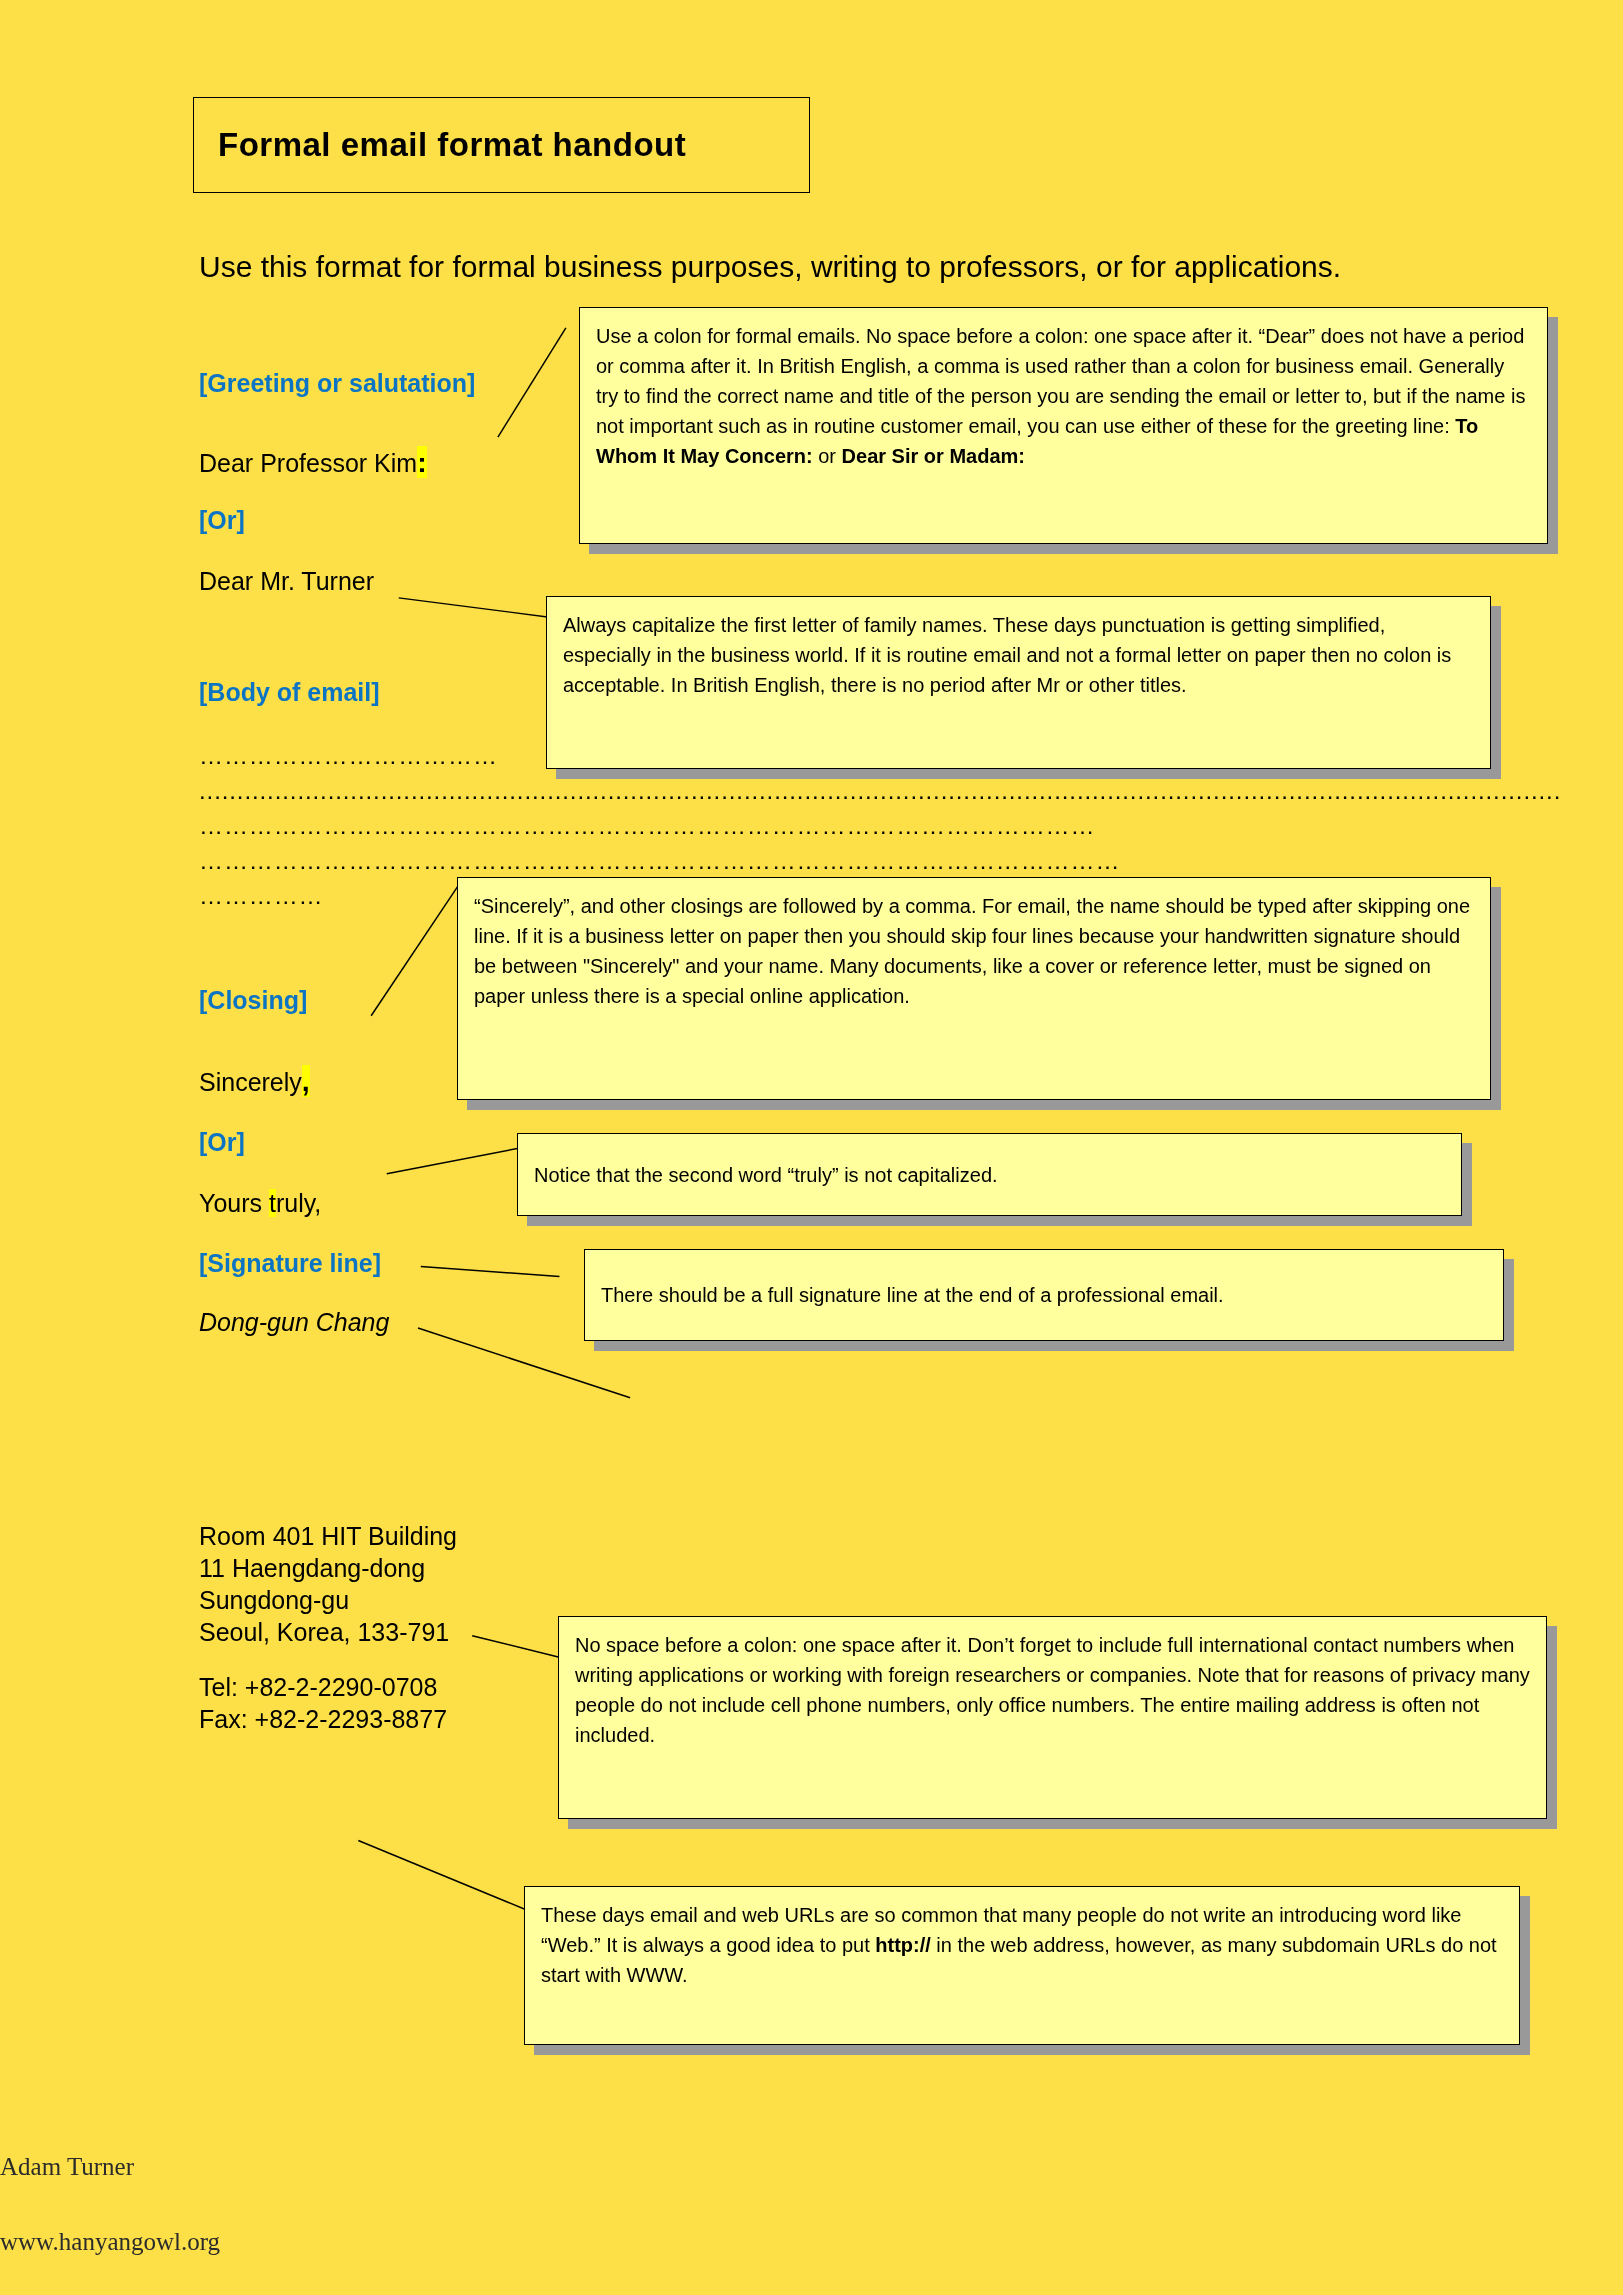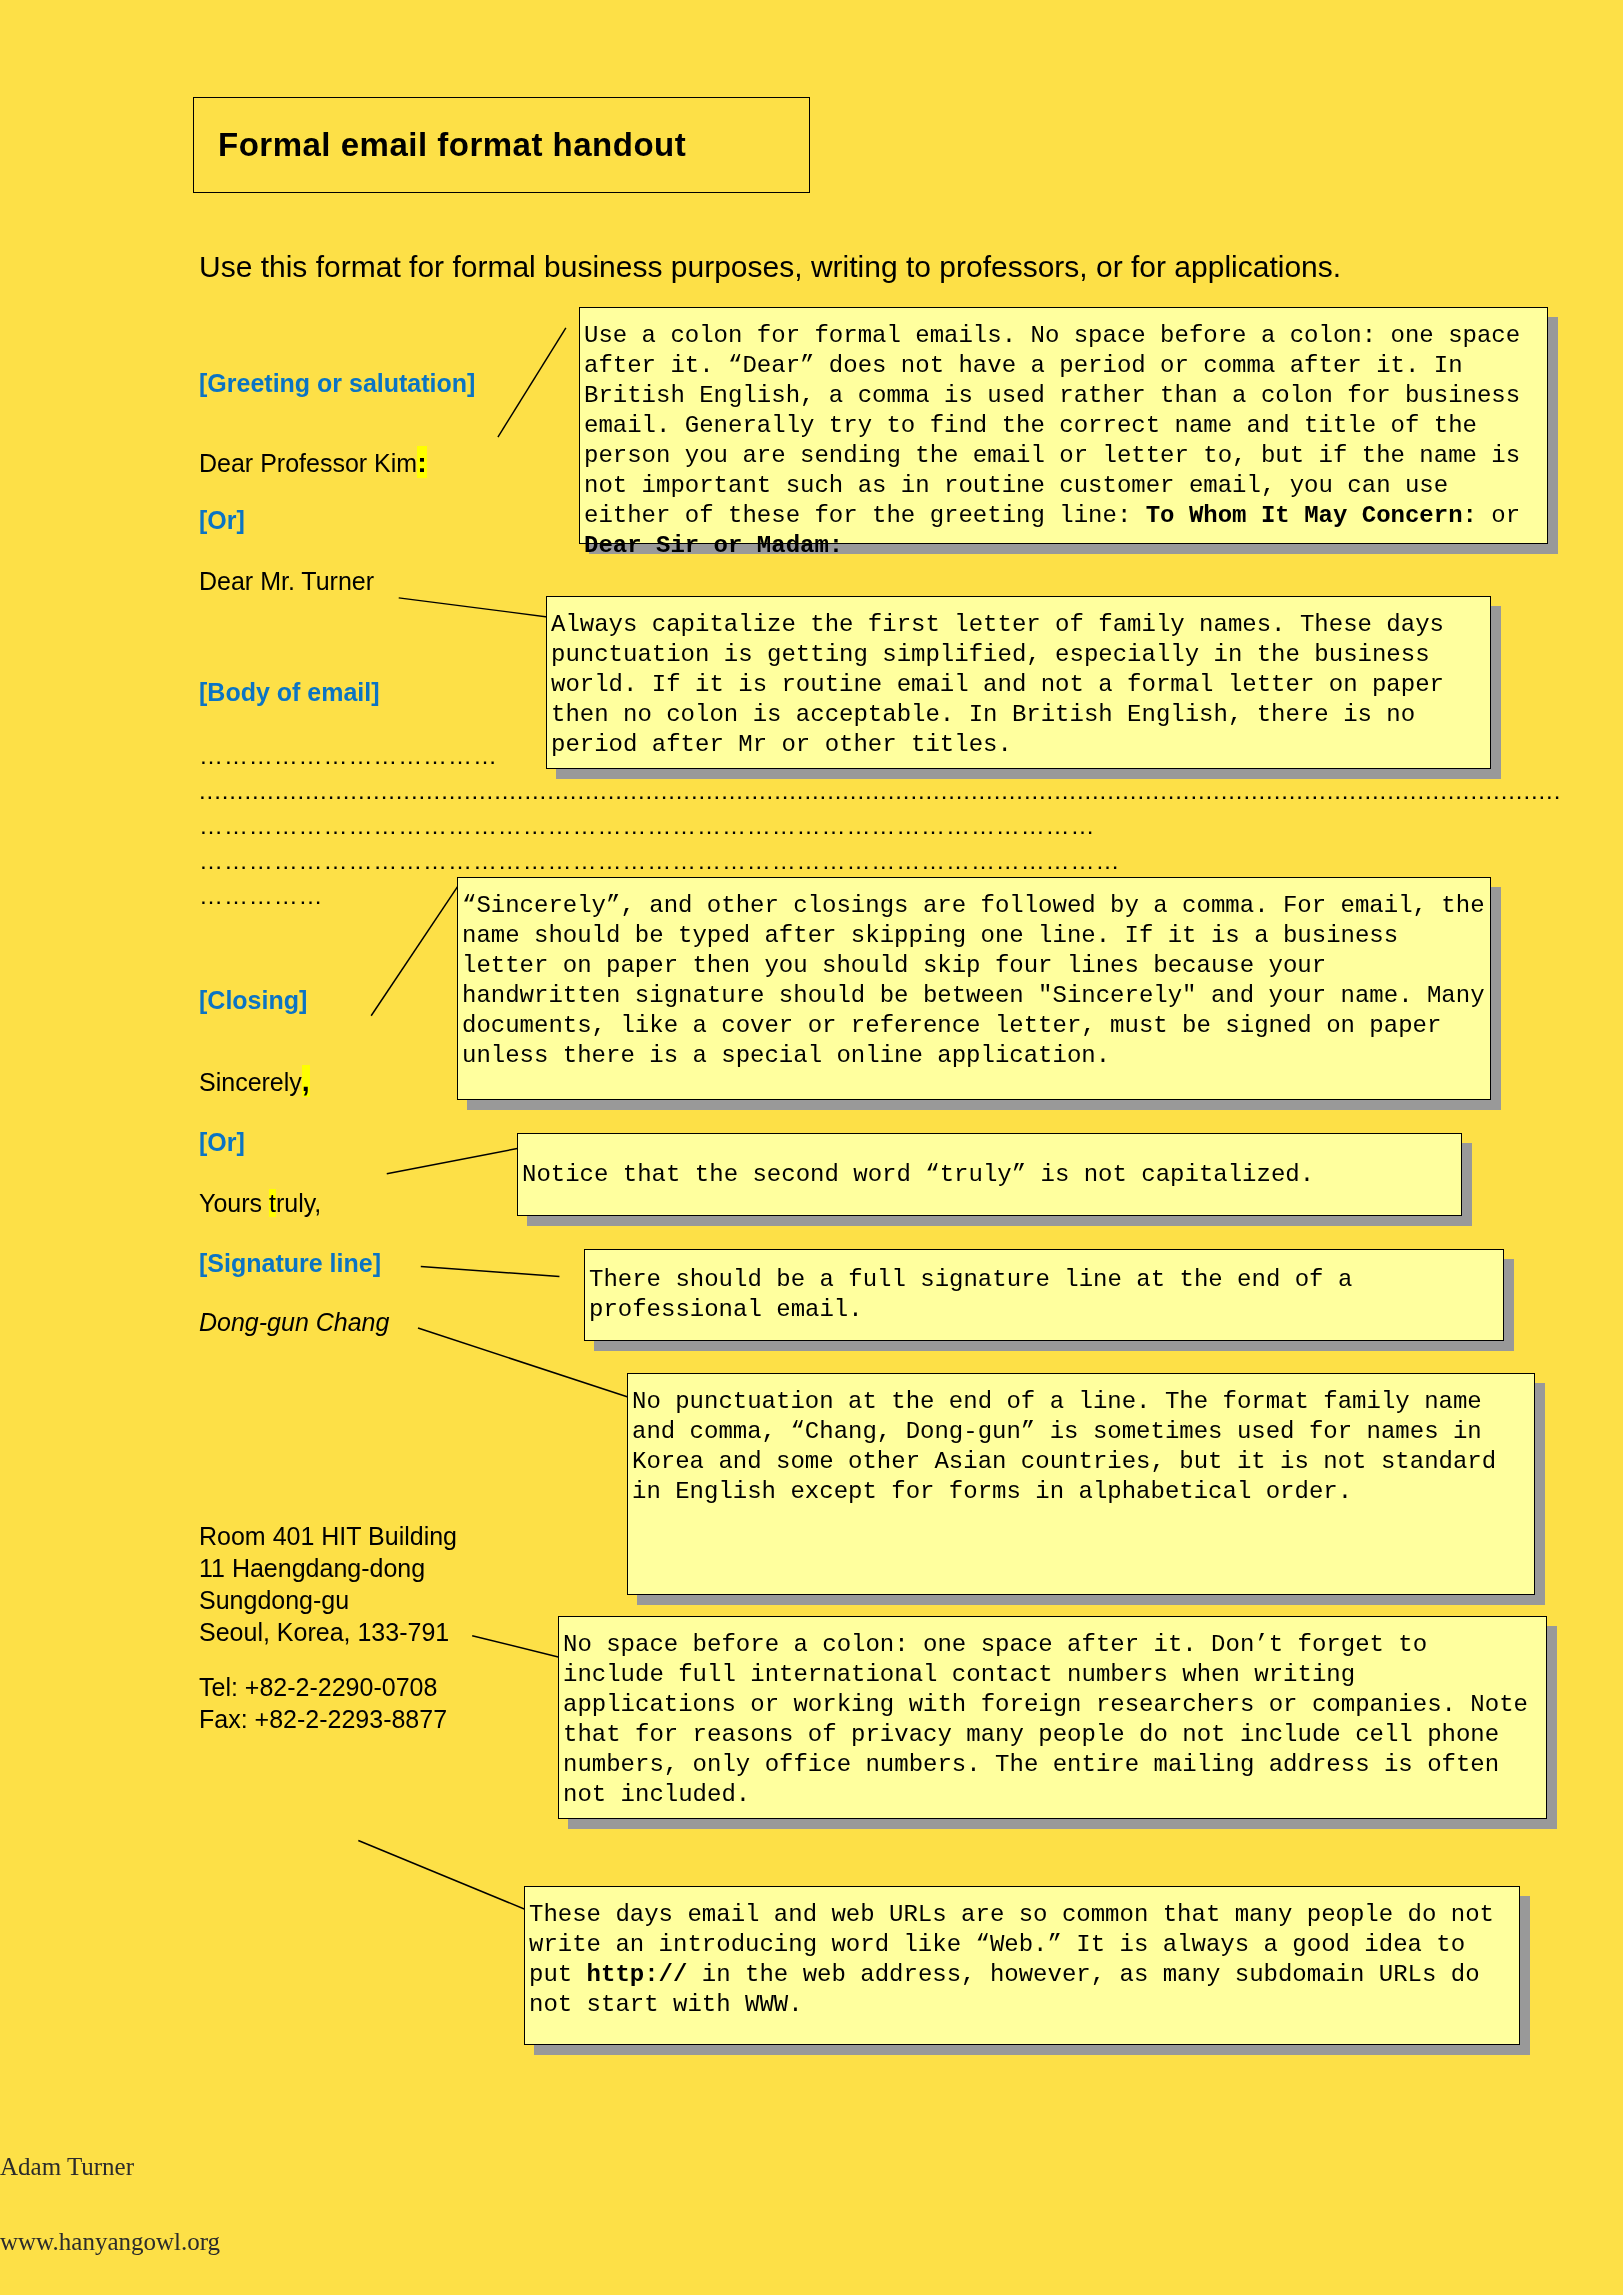--- a/index.html
+++ b/index.html
@@ -27,23 +27,23 @@
   .italic{font-style:italic;}
   .hl{background:var(--highlight,#ffff00);}
   .hl-bold{background:var(--highlight,#ffff00);font-weight:bold;font-size:28.5px;}
   .dots{position:absolute;left:199px;font-size:24px;letter-spacing:0.9px;white-space:nowrap;}
   .callout{
     position:absolute;z-index:2;
     background:var(--callout-bg,#ffff9e);
     border:1.8px solid #000;
     box-shadow:10px 10px 0 #999999;
     box-sizing:border-box;
-    font-family:Liberation Mono, monospace;
-    font-size:24px;line-height:30px;
-    padding:13px 4px;
+    font-family:Liberation Sans, sans-serif;
+    font-size:20px;line-height:30px;
+    padding:13px 16px;
   }
   .callout.center{display:flex;align-items:center;}
   .connector-svg{position:absolute;inset:0;z-index:1;pointer-events:none;}
   .addr-block{position:absolute;left:199px;font-size:25px;line-height:32px;}
   .footer{
     position:absolute;left:0;right:0;top:2153px;
     display:flex;justify-content:center;gap:47px;
     font-family:"Liberation Serif",serif;font-size:25px;color:#2b2b2b;flex-direction:column;
   }
   b.run{font-weight:bold;}
@@ -125,23 +125,20 @@
   </div>
 
   <div class="callout center" style="left:517px;top:1133px;width:945px;height:83px;">
     <span>Notice that the second word “truly” is not capitalized.</span>
   </div>
 
   <div class="callout center" style="left:584px;top:1249px;width:920px;height:92px;">
     <span>There should be a full signature line at the end of a professional email.</span>
   </div>
 
-  <div class="callout" style="left:627px;top:1373px;width:908px;height:222px;">
-    <span>No punctuation at the end of a line. The format family name and comma, “Chang, Dong-gun” is sometimes used for names in Korea and some other Asian countries, but it is not standard in English except for forms in alphabetical order.</span>
-  </div>
 
   <div class="callout" style="left:558px;top:1616px;width:989px;height:203px;">
     <span>No space before a colon: one space after it. Don’t forget to include full international contact numbers when writing applications or working with foreign researchers or companies. Note that for reasons of privacy many people do not include cell phone numbers, only office numbers. The entire mailing address is often not included.</span>
   </div>
 
   <div class="callout" style="left:524px;top:1886px;width:996px;height:159px;">
     <span>These days email and web URLs are so common that many people do not write an introducing word like “Web.” It is always a good idea to put </span><b class="run">http://</b><span> in the web address, however, as many subdomain URLs do not start with WWW.</span>
   </div>
 
   <div class="footer">

